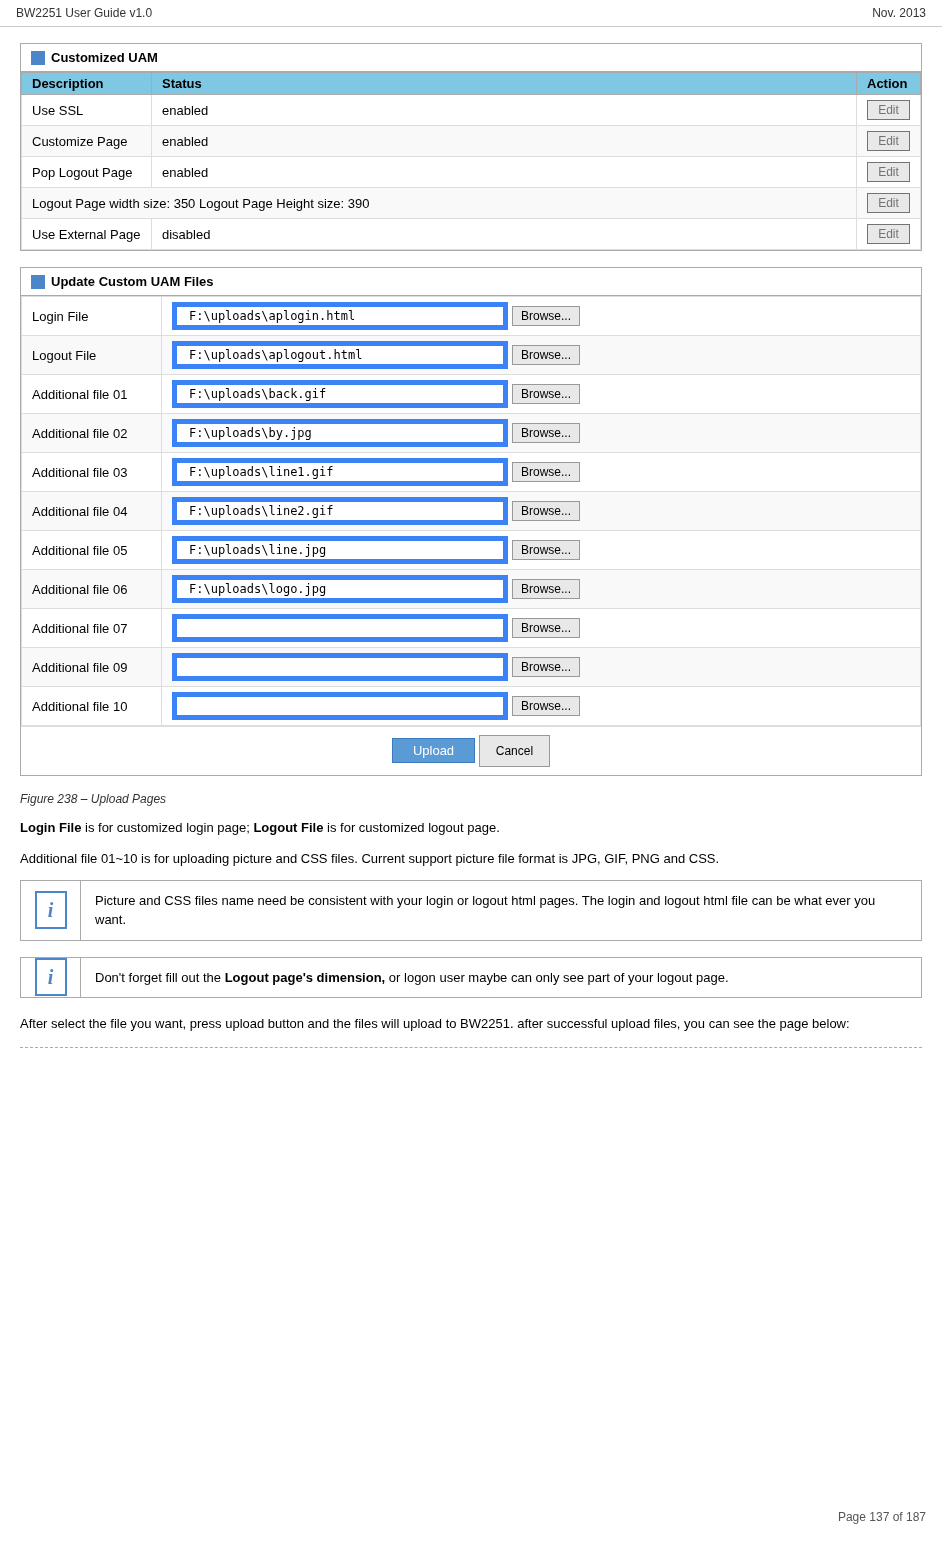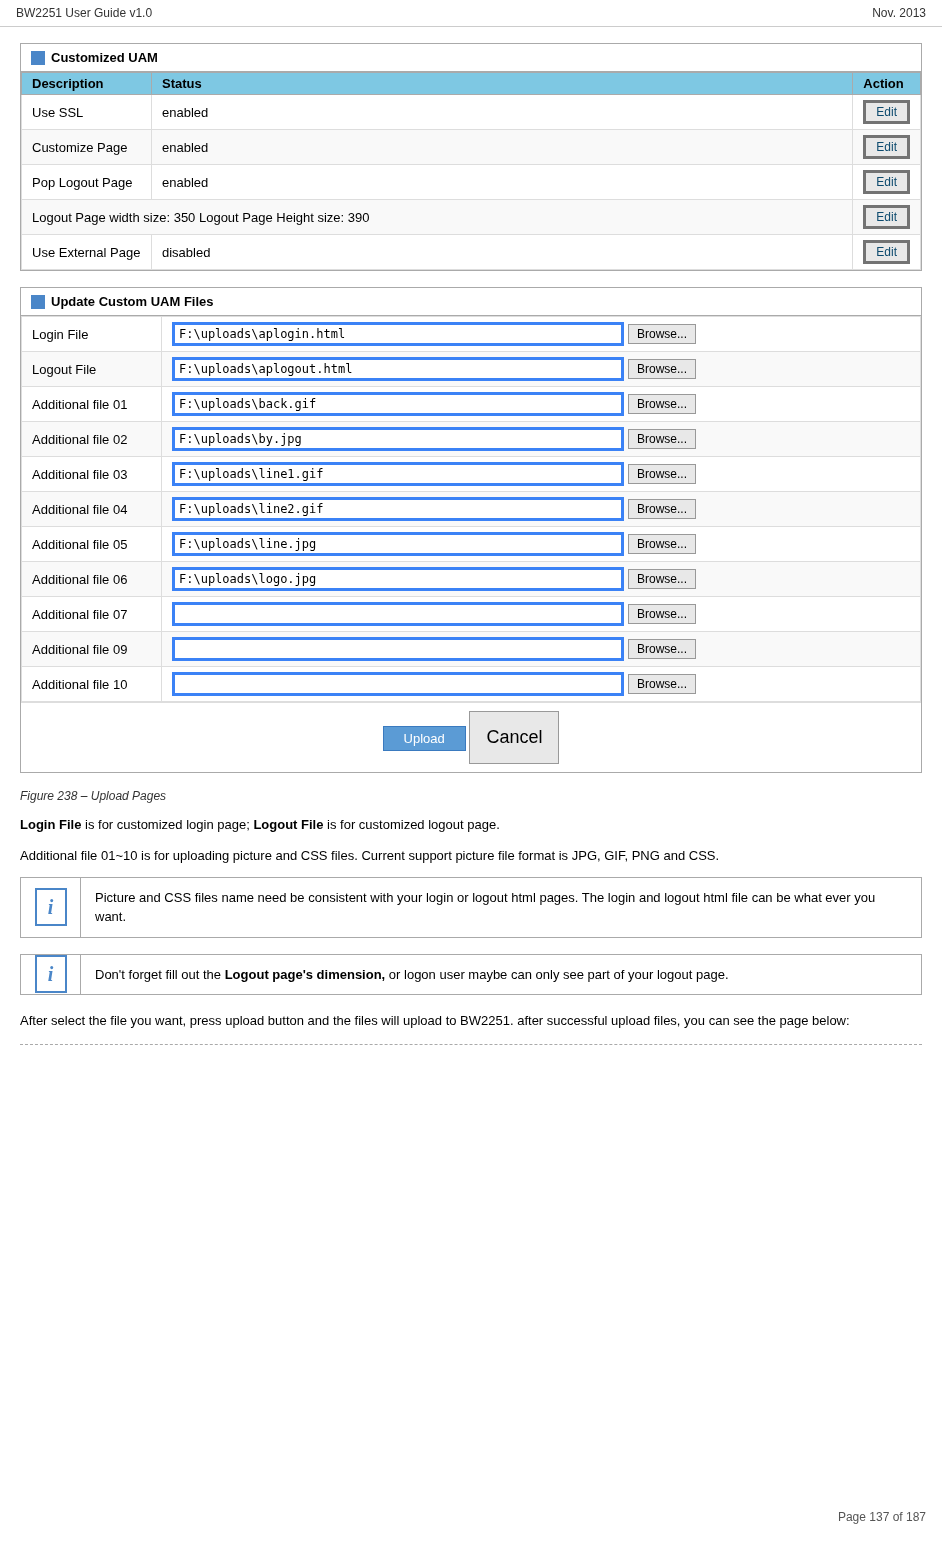--- a/index.html
+++ b/index.html
@@ -63,38 +63,38 @@
       font-size: 13px;
     }
     .data-table tr:nth-child(odd) td {
       background: #fff;
     }
     .data-table tr:nth-child(even) td {
       background: #f9f9f9;
     }
     .btn-edit {
       background: #e8e8e8;
-      border: 3px solid #737373;
+      border: 1px solid #737373;
       padding: 2px 10px;
       font-size: 12px;
       cursor: pointer;
-      color: #0c4a6e;
+      color: #737373;
       text-align: right;
     }
     .file-input-row {
       display: flex;
       align-items: center;
       gap: 4px;
     }
     .file-text-input {
       font-family: monospace;
       font-size: 12px;
-      border: 3px solid #3b82f6;
-      padding: 2px 4px;
-      width: 452px;
+      border: 5px solid #3b82f6;
+      padding: 2px 12px;
+      width: 336px;
       background: #fff;
     }
     .btn-browse {
       background: #e8e8e8;
       border: 1px solid #999;
       padding: 2px 8px;
       font-size: 12px;
       cursor: pointer;
       white-space: nowrap;
     }
@@ -102,22 +102,22 @@
       background: #5b9bd5;
       border: 1px solid #3a7abf;
       padding: 4px 20px;
       font-size: 13px;
       color: #fff;
       cursor: pointer;
     }
     .btn-cancel {
       background: #e8e8e8;
       border: 1px solid #999;
-      padding: 15px 16px;
-      font-size: 18px;
+      padding: 8px 16px;
+      font-size: 12px;
       cursor: pointer;
     }
     .button-row {
       text-align: center;
       padding: 8px;
       border-top: 1px solid #ddd;
     }
     .figure-caption {
       font-style: italic;
       font-size: 12px;

